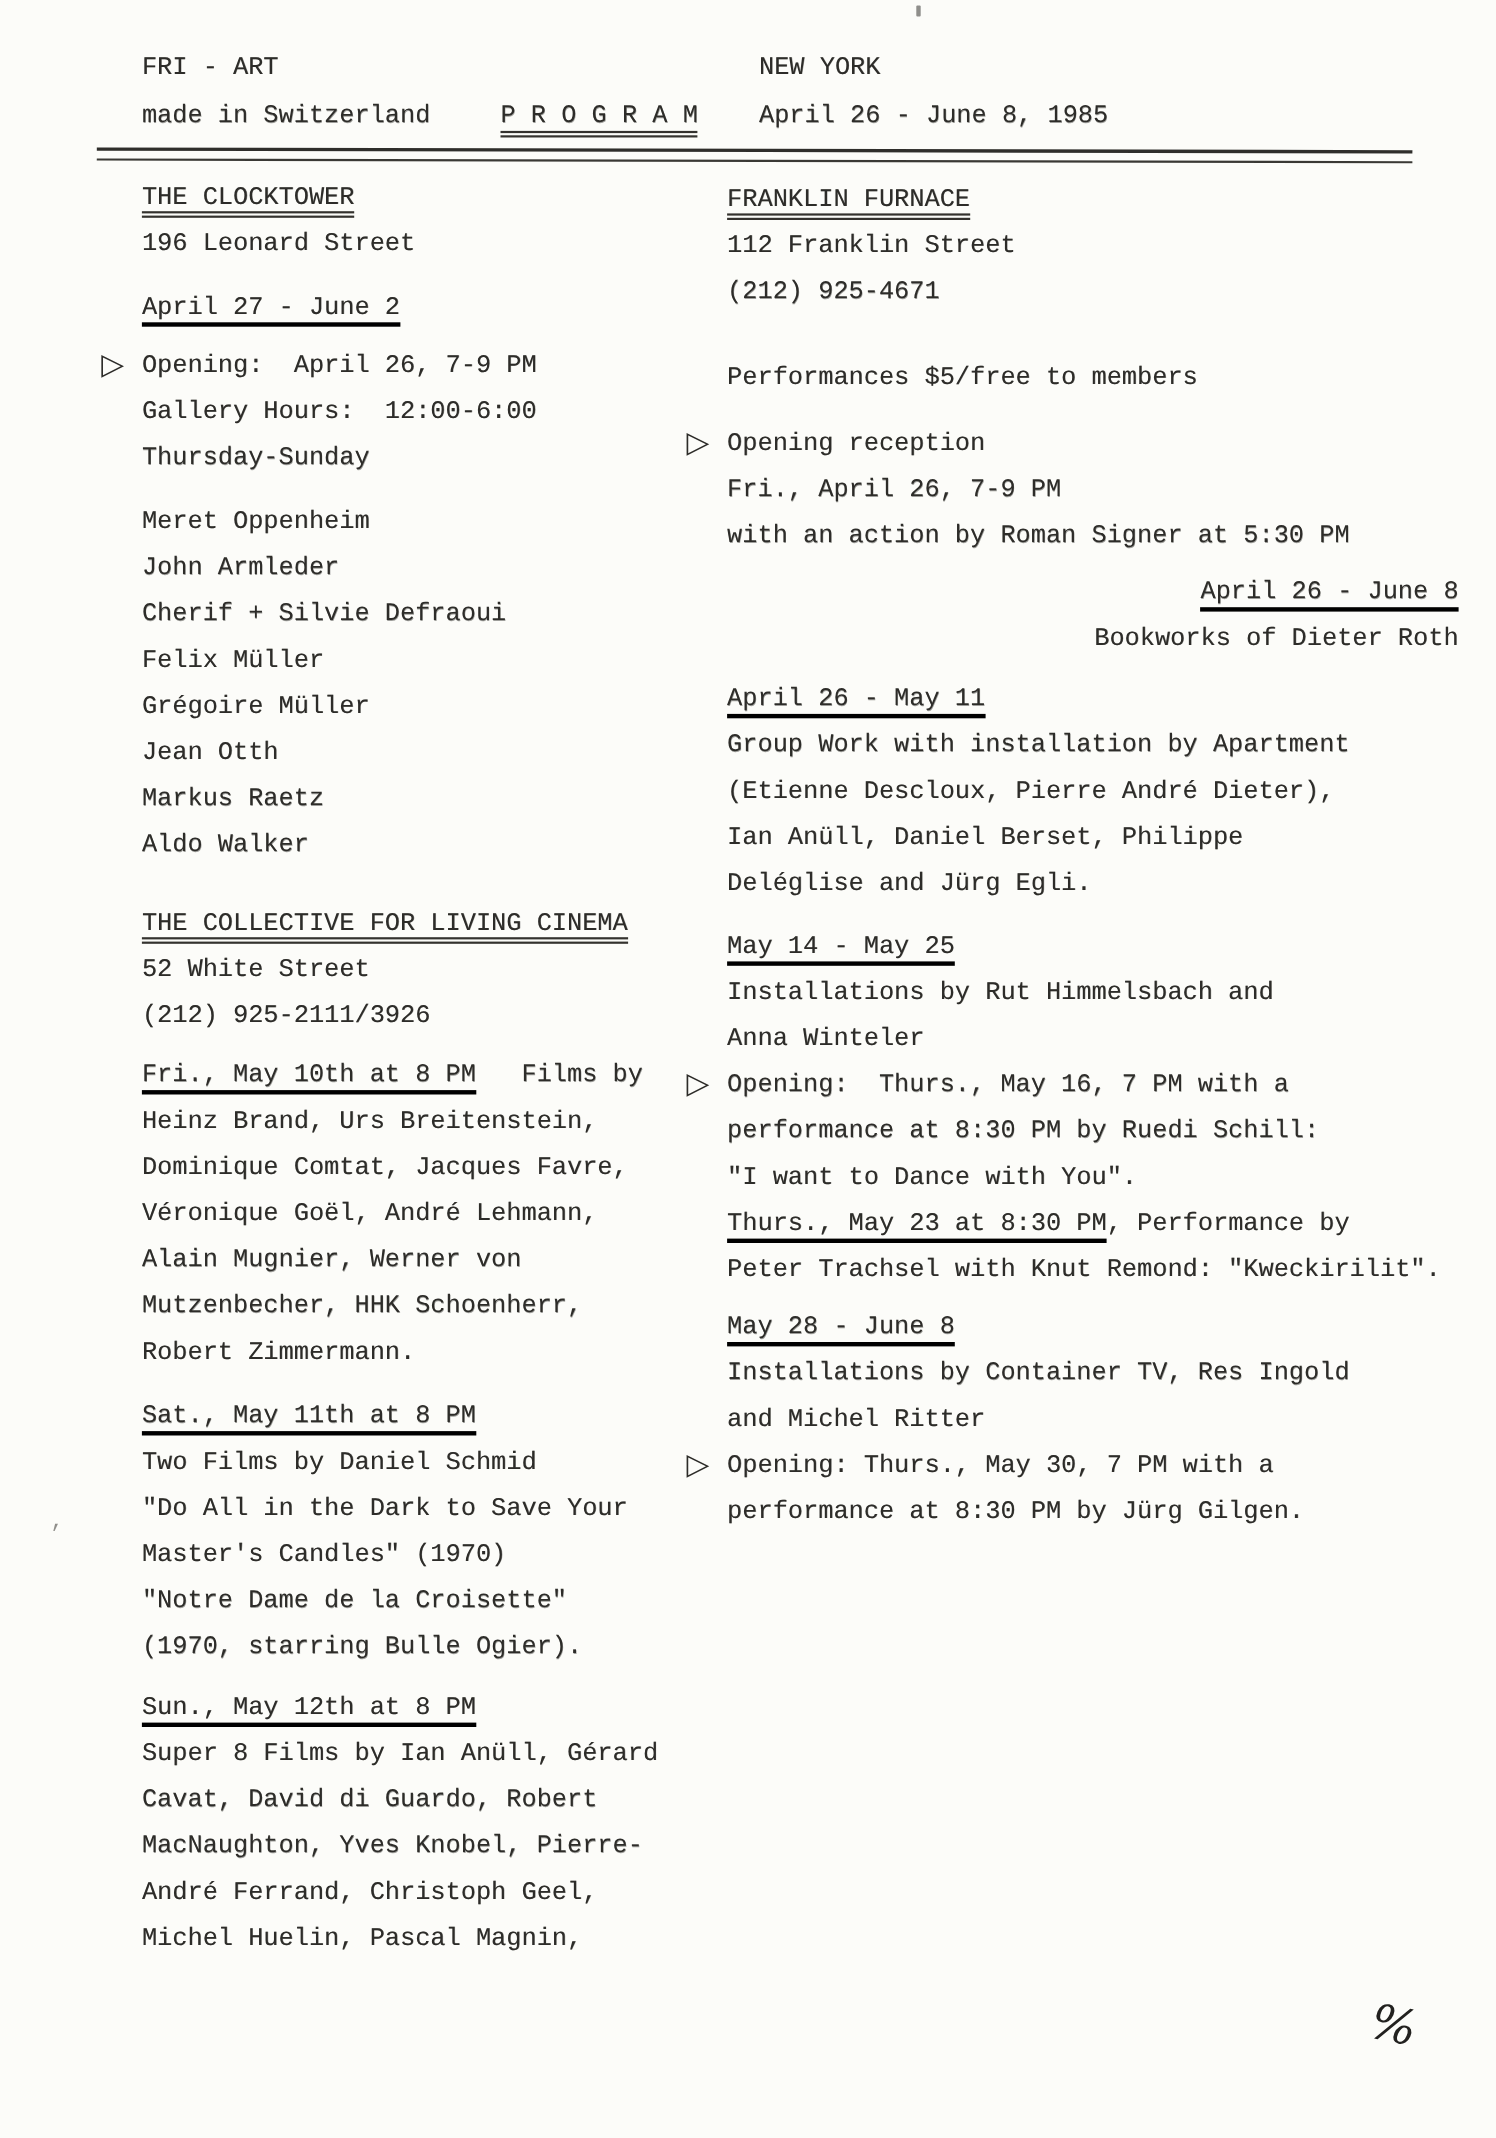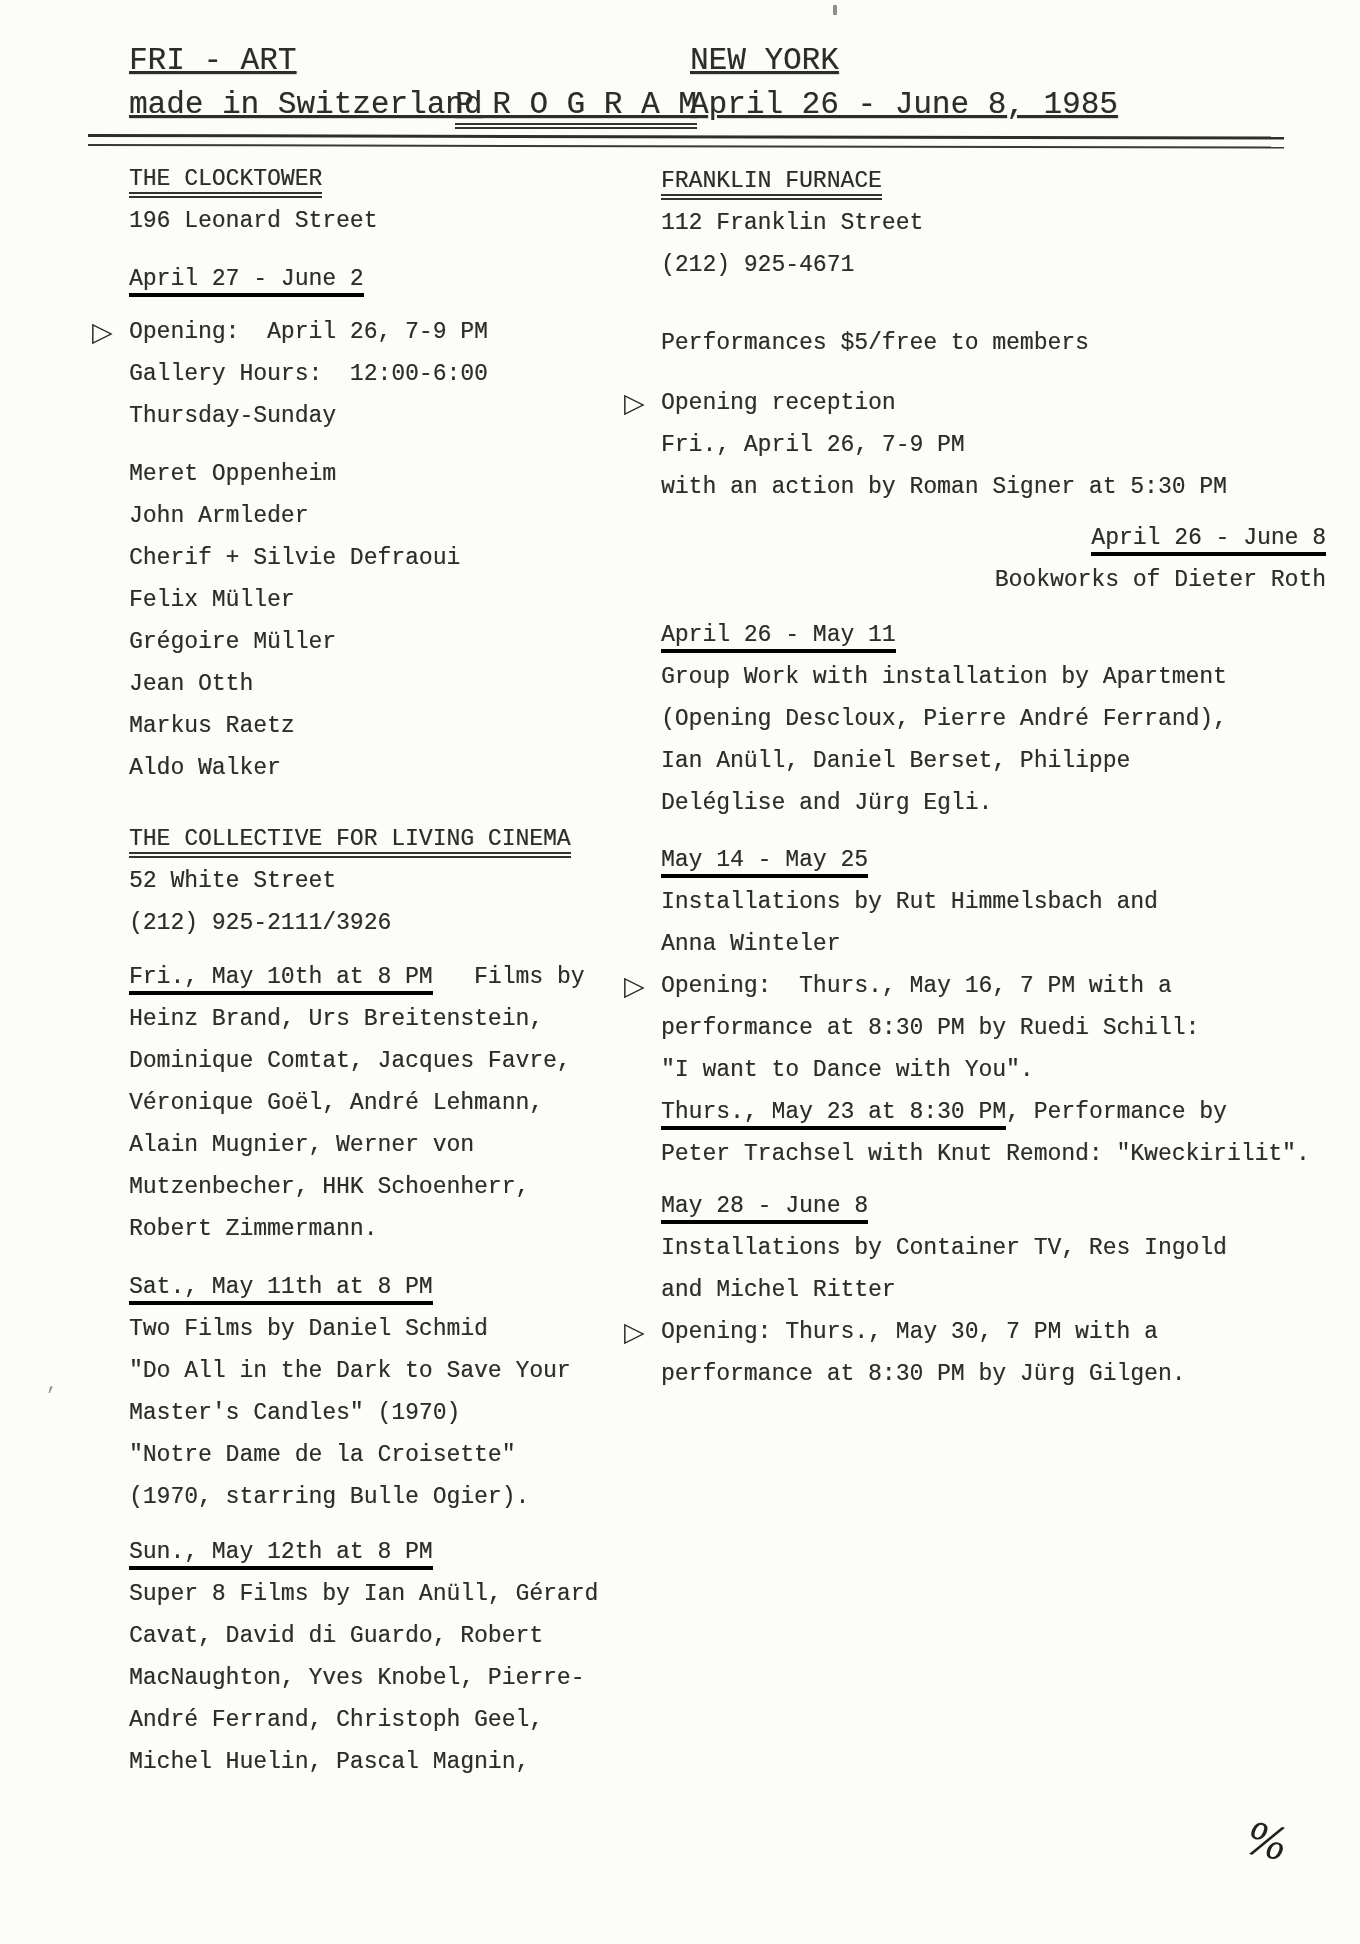--- a/index.html
+++ b/index.html
@@ -3,21 +3,21 @@
 <meta charset="utf-8">
 <style>
   html,body{margin:0;padding:0;background:#e9e8e5;}
   .page{
     position:relative;width:1360px;height:1944px;margin:0 auto;
     background:#fcfcf9;overflow:hidden;
     font-family:"Liberation Mono","DejaVu Sans Mono",monospace;
     color:#2d2c29;
     text-shadow:0.4px 0.4px 0.5px rgba(45,44,41,0.45);
   }
-  .hdr{position:absolute;font-size:31px;line-height:30px;white-space:pre;text-decoration:underline;}
+  .hdr{position:absolute;font-size:23px;line-height:30px;white-space:pre;}
   .rule{
     position:absolute;left:88px;top:134px;width:1196px;height:7px;
     border-top:3px solid #2f2e2b;border-bottom:2px solid #3a3935;
     transform:rotate(0.12deg);transform-origin:left center;
   }
   .col{position:absolute;font-size:23px;line-height:42px;}
   .col-left{left:129px;top:158px;width:560px;}
   .col-right{left:661px;top:160px;width:665px;}
   .ln{white-space:pre;position:relative;}
   .venue{border-bottom:6px double #34322e;}
@@ -118,21 +118,21 @@
     </div>
 
     <div style="margin-top:9px;text-align:right;">
       <div class="ln"><span class="udate">April 26 - June 8</span></div>
       <div class="ln">Bookworks of Dieter Roth</div>
     </div>
 
     <div style="margin-top:13px;">
       <div class="ln"><span class="udate">April 26 - May 11</span></div>
       <div class="ln">Group Work with installation by Apartment</div>
-      <div class="ln">(Opening Descloux, Pierre André Ferrand),</div>
+      <div class="ln">(Etienne Descloux, Pierre André Dieter),</div>
       <div class="ln">Ian Anüll, Daniel Berset, Philippe</div>
       <div class="ln">Deléglise and Jürg Egli.</div>
     </div>
 
     <div style="margin-top:15px;">
       <div class="ln"><span class="udate">May 14 - May 25</span></div>
       <div class="ln">Installations by Rut Himmelsbach and</div>
       <div class="ln">Anna Winteler</div>
       <div class="ln"><span class="marker">▷</span><span>Opening:  Thurs., May 16, 7 PM with a</span></div>
       <div class="ln">performance at 8:30 PM by Ruedi Schill:</div>

